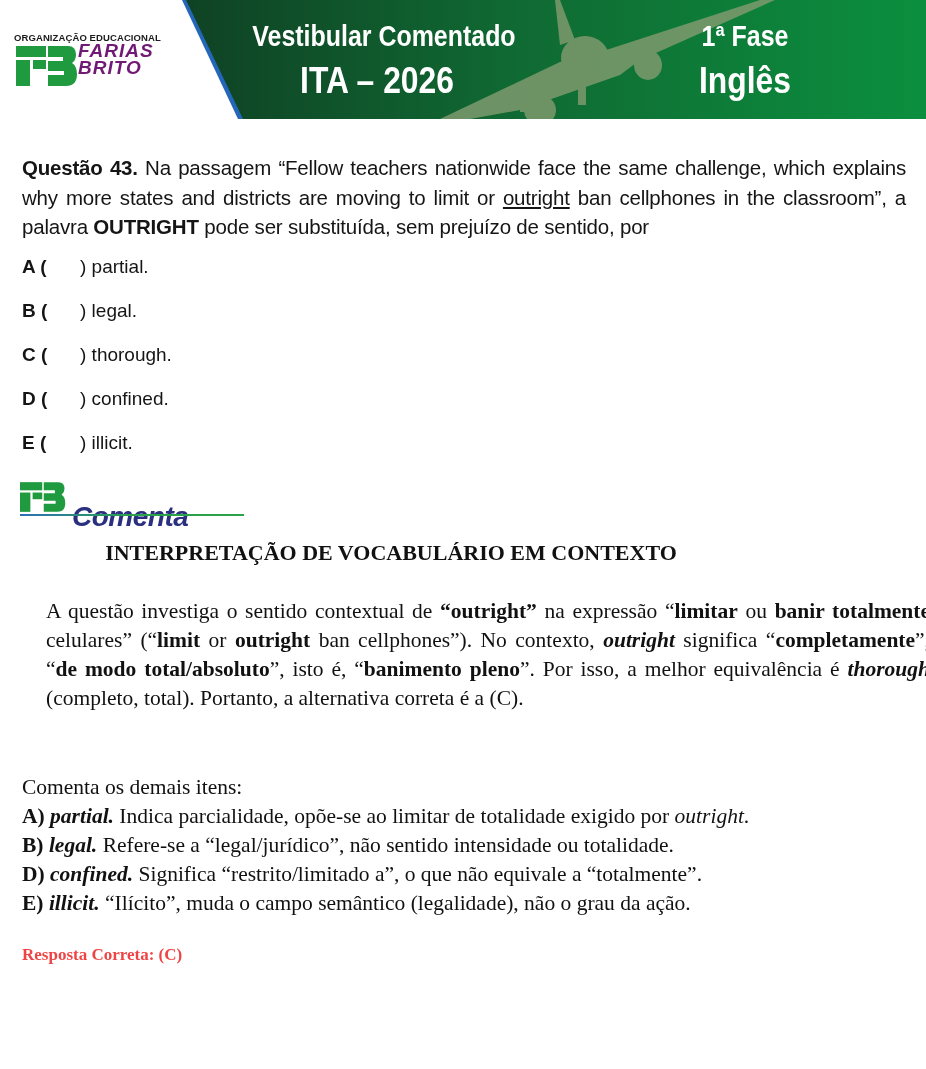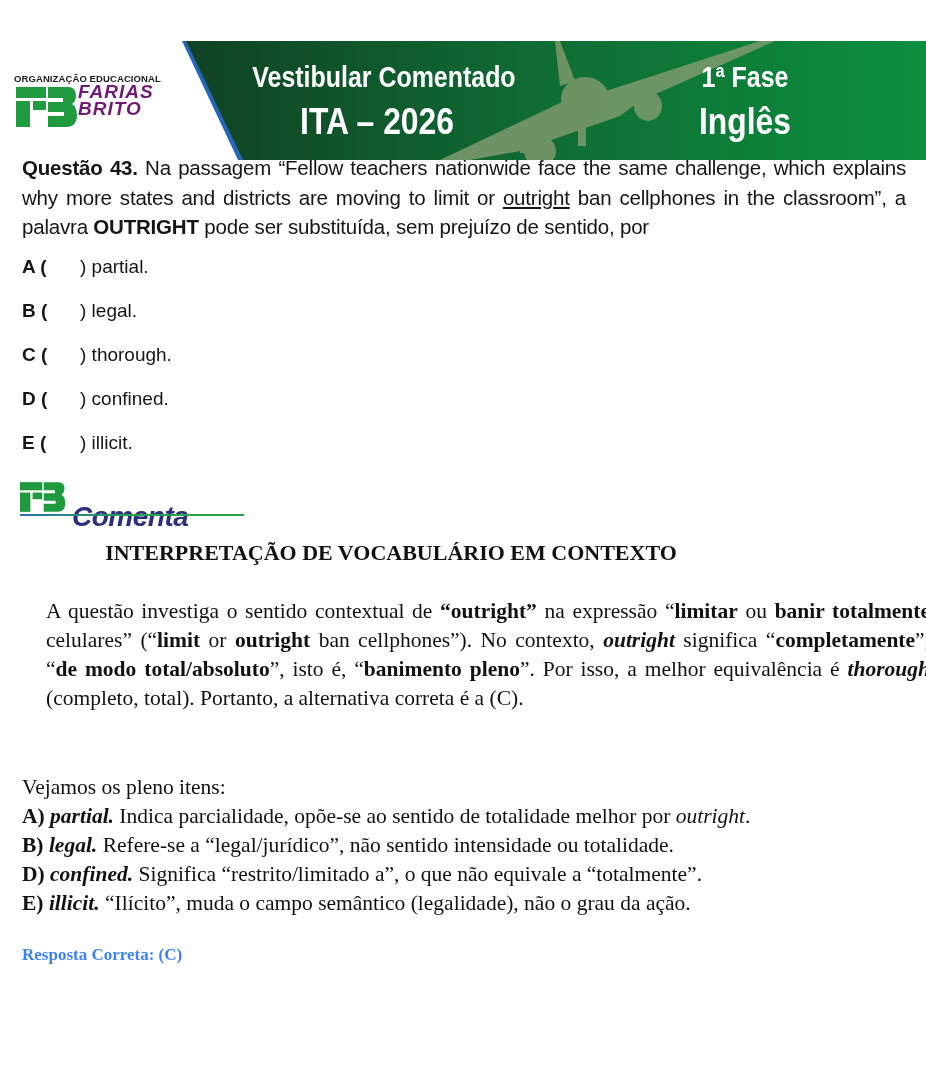--- a/index.html
+++ b/index.html
@@ -1,18 +1,18 @@
 <!DOCTYPE html>
 <html><head>
 <meta charset="utf-8">
 <style>
   html, body { margin: 0; padding: 0; background: #ffffff; }
   body { width: 926px; height: 1069px; position: relative; overflow: hidden; }
 
-  .banner { position: absolute; left: 0; top: 0; width: 926px; height: 119px; background: #ffffff; overflow: hidden; margin-top: 41px; }
+  .banner { position: absolute; left: 0; top: 0; width: 926px; height: 119px; background: #ffffff; overflow: hidden; }
   .banner-green { position: absolute; left: 0; top: 0; width: 926px; height: 119px; }
   .logo { position: absolute; left: 14px; top: 28px; width: 160px; height: 60px; }
   .logo-org { position: absolute; left: 0; top: 4px; font-family: "Liberation Sans", sans-serif; font-weight: bold; font-size: 9.5px; color: #1b1b1b; letter-spacing: 0.1px; white-space: nowrap; }
   .logo-fb { position: absolute; left: 2px; top: 18px; }
   .logo-name { position: absolute; left: 64px; top: 14px; font-family: "Liberation Sans", sans-serif; font-weight: bold; font-style: italic; color: #701a75; font-size: 19px; line-height: 17px; letter-spacing: 1px; }
 
   .banner-text { position: absolute; color: #ffffff; font-family: "Liberation Sans", sans-serif; font-weight: bold; text-align: center; transform: scaleX(0.86); transform-origin: center; white-space: nowrap; }
   .bt-title { left: 232px; width: 290px; top: 20px; font-size: 29px; }
   .bt-exam { left: 262px; width: 230px; top: 60px; font-size: 37px; }
   .bt-phase { left: 660px; width: 170px; top: 20px; font-size: 29px; }
@@ -28,21 +28,21 @@
   .opt-text { }
 
   .comenta { position: absolute; left: 20px; top: 480px; width: 224px; height: 38px; }
   .comenta-word { position: absolute; left: 52px; top: 1px; font-family: "Liberation Sans", sans-serif; font-weight: bold; font-style: italic; font-size: 28px; color: #2a2f7f; letter-spacing: -0.5px; margin-top: 20px; }
   .comenta-line { position: absolute; left: 0; top: 34px; width: 224px; height: 2px; background: linear-gradient(90deg, #2c6fb6 0%, #2aa24a 50%, #2aa24a 100%); }
 
   .section-title { position: absolute; left: 0; width: 782px; top: 540px; text-align: center; font-family: "Liberation Serif", serif; font-weight: bold; font-size: 22px; color: #111; }
 
   .comment { position: absolute; left: 22px; top: 597px; width: 884px; font-family: "Liberation Serif", serif; font-size: 21.5px; line-height: 29px; color: #111; text-align: justify; margin-left: 24px; }
   .others { position: absolute; left: 22px; top: 773px; width: 900px; font-family: "Liberation Serif", serif; font-size: 21.5px; line-height: 29px; color: #111; }
-  .answer { position: absolute; left: 22px; top: 945px; font-family: "Liberation Serif", serif; font-weight: bold; font-size: 17px; color: #3b82f6; }
+  .answer { position: absolute; left: 22px; top: 945px; font-family: "Liberation Serif", serif; font-weight: bold; font-size: 17px; color: #ef4444; }
 </style>
 </head>
 <body>
 
 <div class="banner">
   <svg class="banner-green" viewBox="0 0 926 119" preserveAspectRatio="none">
     <defs>
       <linearGradient id="gg" x1="0" y1="0" x2="1" y2="0">
         <stop offset="0" stop-color="#0f4224"></stop>
         <stop offset="0.45" stop-color="#106a33"></stop>
@@ -120,20 +120,20 @@
   <div class="comenta-line"></div>
 </div>
 
 <div class="section-title">INTERPRETAÇÃO DE VOCABULÁRIO EM CONTEXTO</div>
 
 <div class="comment">
   <span>A questão investiga o sentido contextual de </span><b>“outright”</b><span> na expressão “</span><b>limitar</b><span> ou </span><b>banir totalmente</b><span> celulares” (“</span><b>limit</b><span> or </span><b>outright</b><span> ban cellphones”). No contexto, </span><b><i>outright</i></b><span> significa “</span><b>completamente</b><span>”, “</span><b>de modo total/absoluto</b><span>”, isto é, “</span><b>banimento pleno</b><span>”. Por isso, a melhor equivalência é </span><b><i>thorough</i></b><span> (completo, total). Portanto, a alternativa correta é a (C).</span>
 </div>
 
 <div class="others">
-  <div>Vejamos os pleno itens:</div>
-  <div><b>A)</b> <b><i>partial.</i></b><span> Indica parcialidade, opõe-se ao sentido de totalidade melhor por </span><i>outright</i><span>.</span></div>
+  <div>Comenta os demais itens:</div>
+  <div><b>A)</b> <b><i>partial.</i></b><span> Indica parcialidade, opõe-se ao limitar de totalidade exigido por </span><i>outright</i><span>.</span></div>
   <div><b>B)</b> <b><i>legal.</i></b><span> Refere-se a “legal/jurídico”, não sentido intensidade ou totalidade.</span></div>
   <div><b>D)</b> <b><i>confined.</i></b><span> Significa “restrito/limitado a”, o que não equivale a “totalmente”.</span></div>
   <div><b>E)</b> <b><i>illicit.</i></b><span> “Ilícito”, muda o campo semântico (legalidade), não o grau da ação.</span></div>
 </div>
 
 <div class="answer">Resposta Correta: (C)</div>
 
 </body></html>

